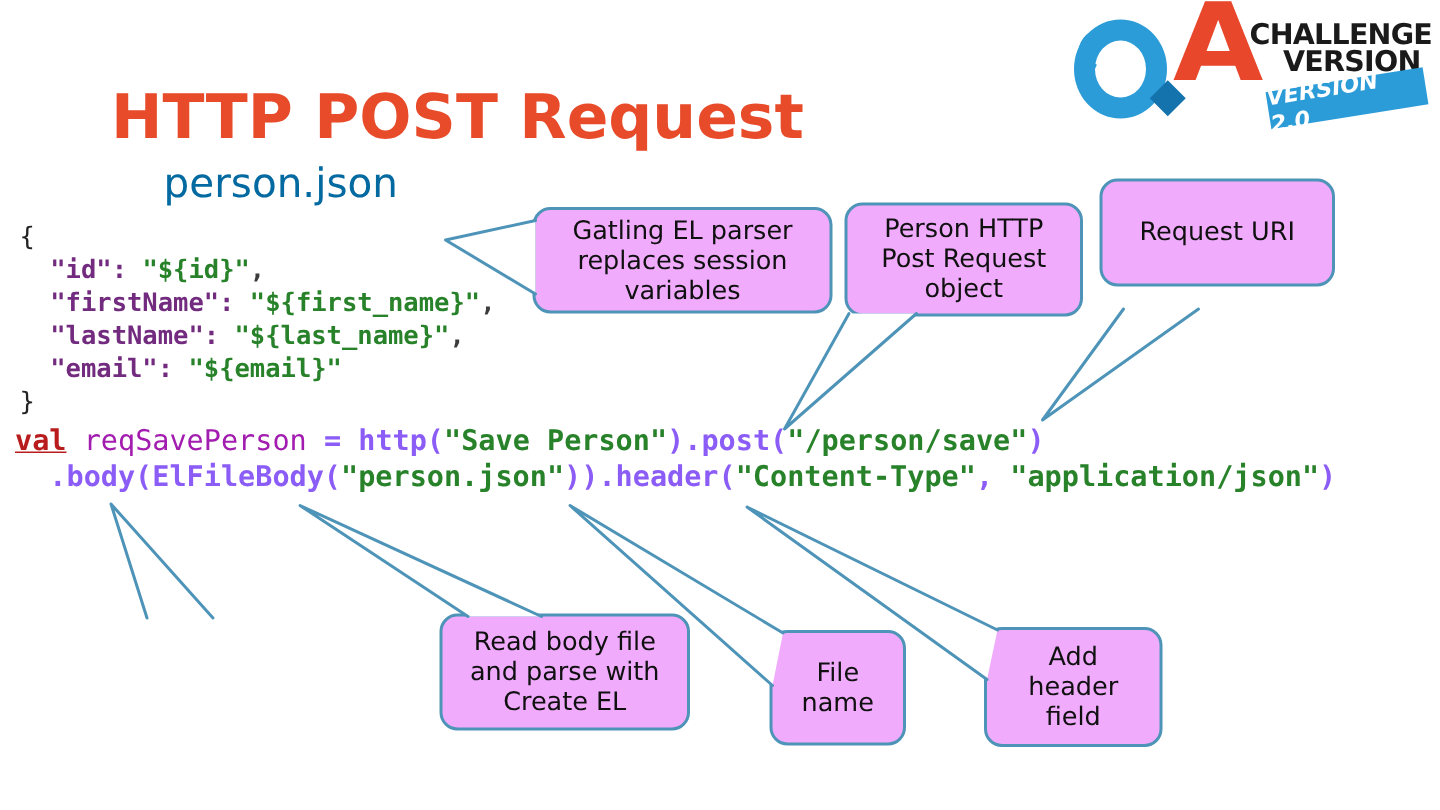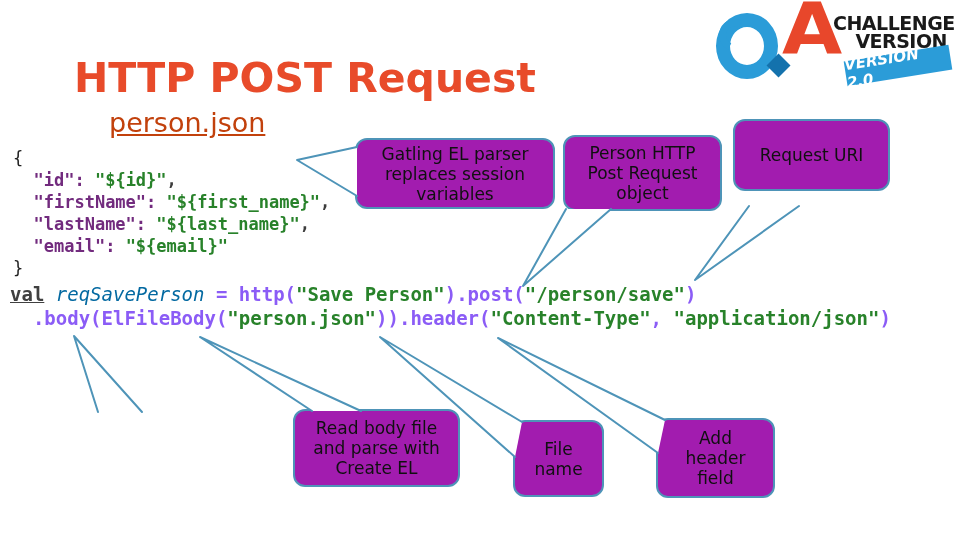--- a/index.html
+++ b/index.html
@@ -7,37 +7,37 @@
     position:relative; width:960px; height:540px; background:#ffffff;
     overflow:hidden; font-family:"DejaVu Sans", sans-serif;
   }
   .abs{position:absolute;}
   
   .slide-title{
     left:74px; top:54px; font-size:41px; font-weight:bold; color:#E84B2A;
     letter-spacing:0px; white-space:nowrap;
   }
   .slide-subtitle{
-    left:109px; top:107px; font-size:27px; color:#c2410c; white-space:nowrap;text-decoration:underline;
+    left:109px; top:107px; font-size:27px; color:#0369a1; white-space:nowrap;
   }
   
   .code{font-family:"DejaVu Sans Mono", monospace; white-space:pre;}
   .json-code{left:13px; top:147px; font-size:17px; line-height:22px;}
   .scala-code{left:10px; top:283px; font-size:19px; line-height:23.5px;}
   .code-line{white-space:pre;}
   .tok-brace{color:#222222; font-weight:normal;}
   .tok-plain{color:#8b5cf6; font-weight:bold;}
   .tok-key{color:#722B7E; font-weight:bold;}
   .tok-str{color:#28822A; font-weight:bold;}
   .tok-comma{color:#3c3c3c; font-weight:bold;}
-  .tok-kw{color:#404040; font-weight:bold;text-decoration:underline;}
-  .tok-var{color:#0369a1; font-style:italic;}
+  .tok-kw{color:#b91c1c; font-weight:bold;text-decoration:underline;}
+  .tok-var{color:#a21caf; }
   
   .callout{
-    position:absolute; box-sizing:border-box; background:#a21caf;
+    position:absolute; box-sizing:border-box; background:#f0abfc;
     border:2px solid #4E94B8; border-radius:12px; z-index:3;
     display:flex; align-items:center; justify-content:center;
     text-align:center; font-size:17px; line-height:20px; color:#101010;
     white-space:pre-line;
   }
   .co-gatling{left:355px; top:138px; width:200px; height:71px;}
   .co-create{left:563px; top:135px; width:159px; height:76px;}
   .co-uri{left:733px; top:119px; width:157px; height:72px;}
   .co-addbody{left:65px; top:410px; width:187px; height:72px;}
   .co-readbody{left:293px; top:409px; width:167px; height:78px;}

